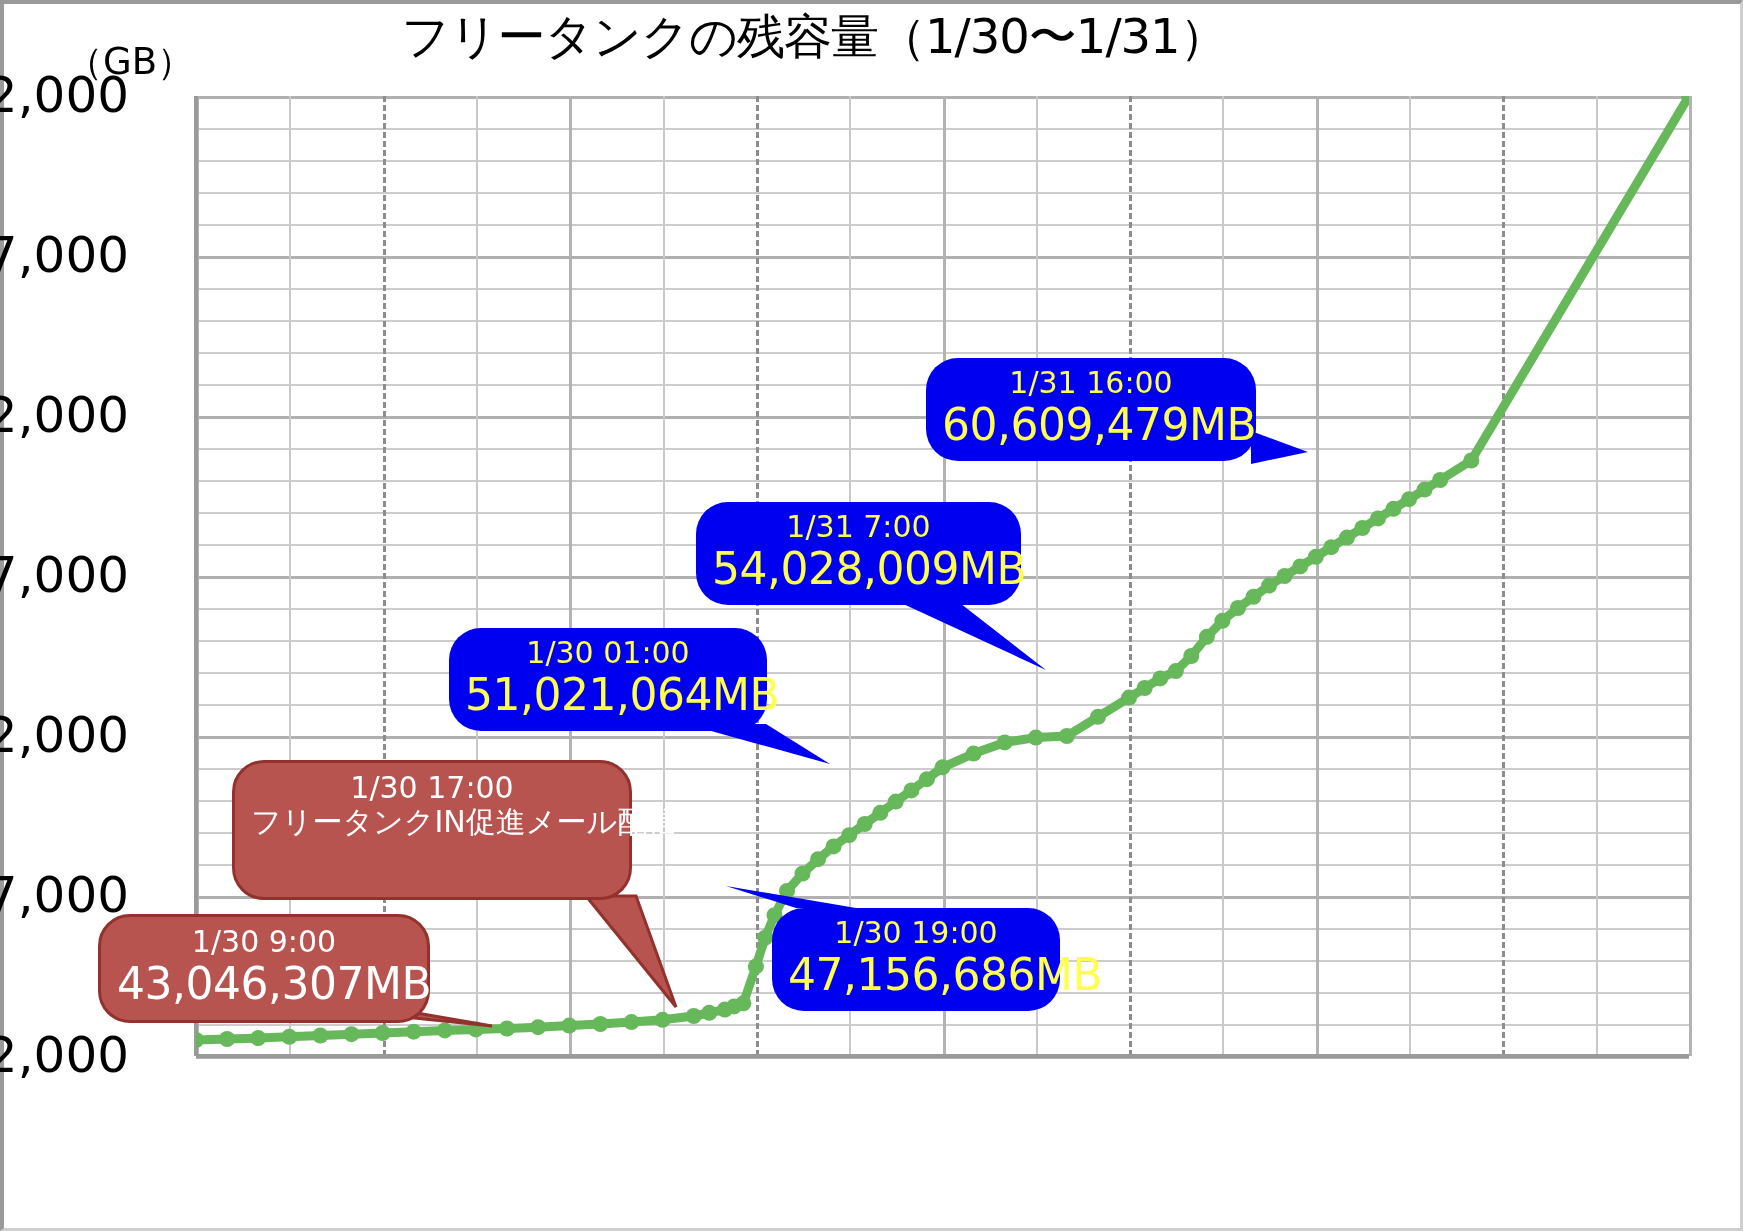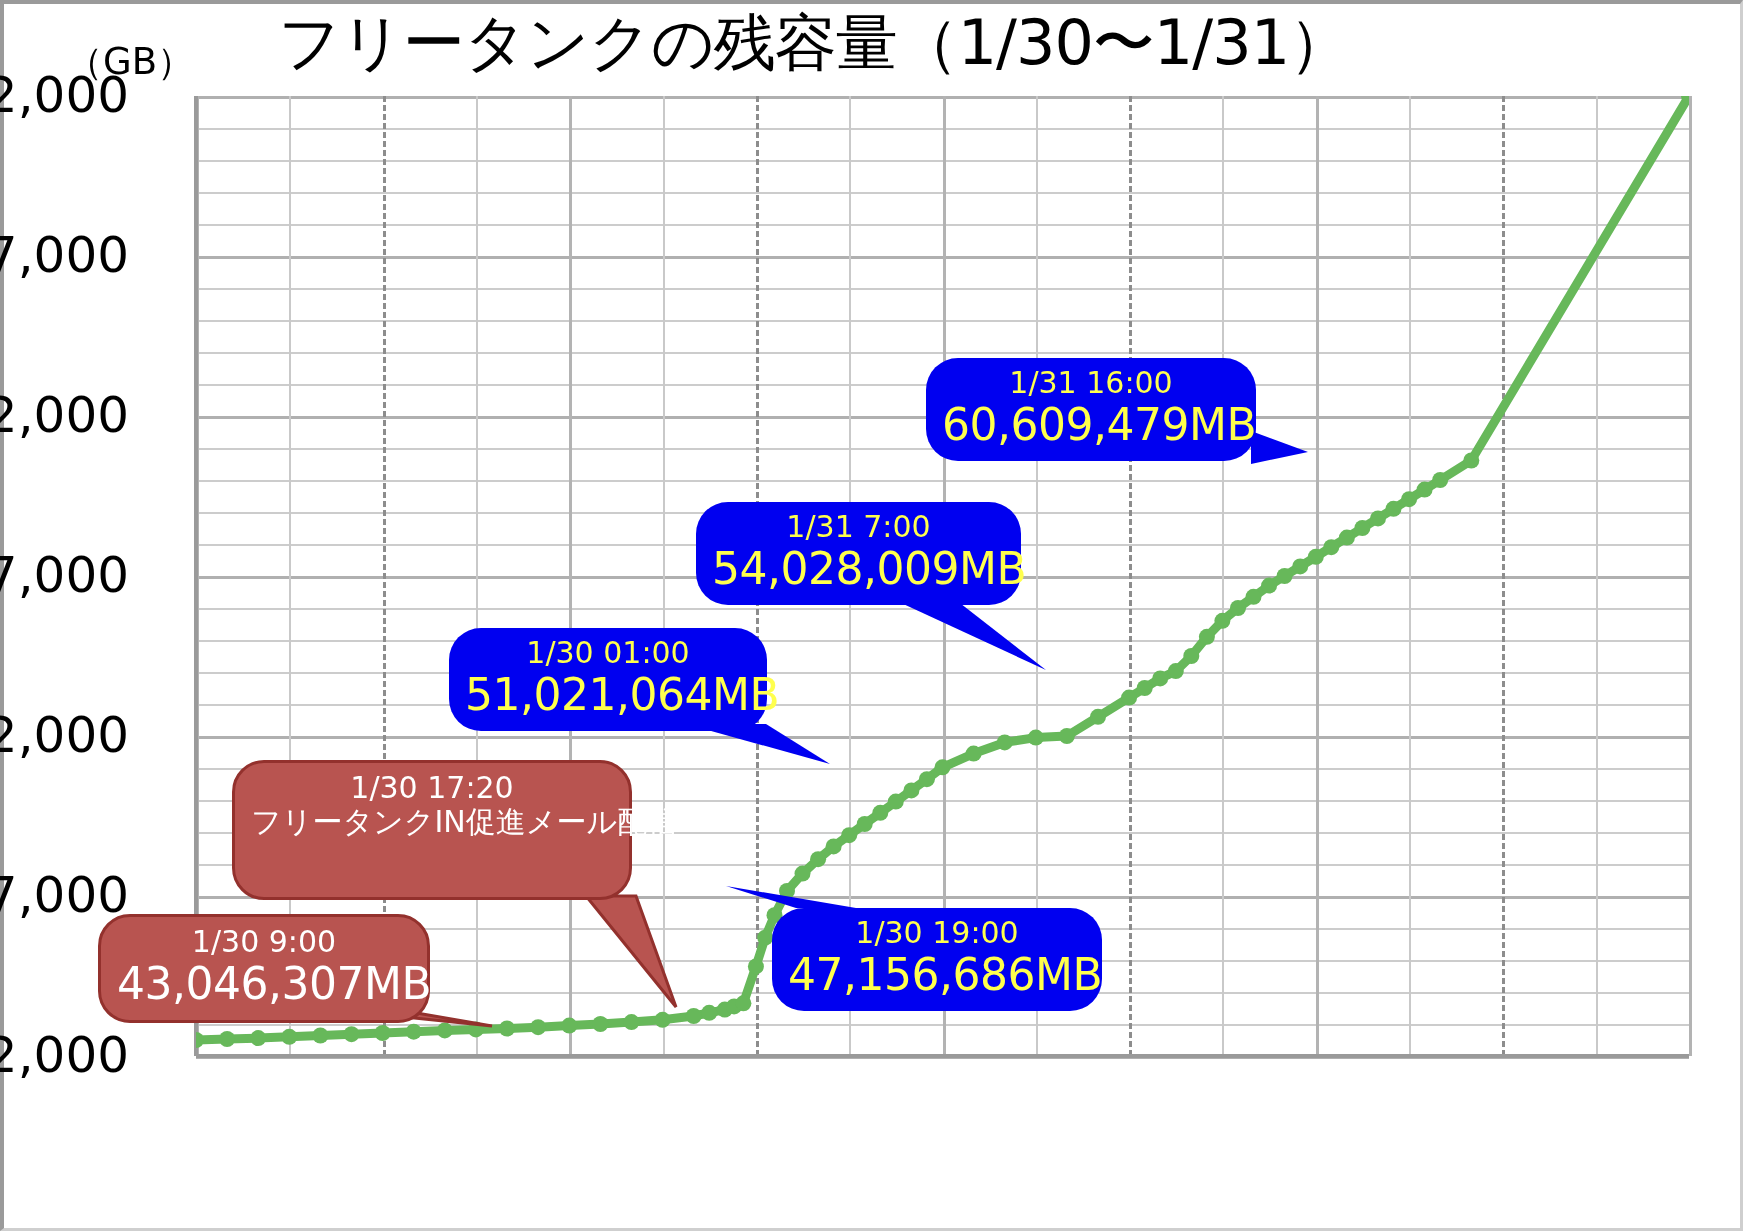--- a/index.html
+++ b/index.html
@@ -16,21 +16,21 @@
     border-left:4px solid #9a9a9a;
     border-right:3px solid #cfcfcf;
     border-bottom:3px solid #cfcfcf;
     box-sizing:border-box;
     background:#fff;
   }
   
   #chart-title{
     position:absolute;left:250px;top:8px;width:1120px;
     text-align:center;
-    font-size:62px;line-height:1;
+    font-size:48px;line-height:1;
     font-weight:400;
     letter-spacing:-1px;
     color:#000;
     white-space:nowrap;
   }
   
   #plot{
     position:absolute;
     left:192px;top:92px;
     width:1493px;height:960px;
@@ -243,29 +243,29 @@
           <div class="bubble" style="left: -98px; top: 818px; width: 332px; min-height: 100px;">
             <div class="c-line1">1/30 9:00</div>
             <div class="c-val">43,046,307MB</div>
           </div>
         </div>
         <div class="callout cb-red" style="left: 0px; top: 0px;">
           <svg class="tail" width="1493" height="960" viewBox="0 0 1493 960">
             <polygon points="390,800 440,800 480,911" fill="#b85450" stroke="#93312d" stroke-width="3"></polygon>
           </svg>
           <div class="bubble" style="left: 36px; top: 664px; width: 400px; min-height: 140px;">
-            <div class="c-line1">1/30 17:20</div>
+            <div class="c-line1">1/30 17:00</div>
             <div class="c-line2">フリータンクIN促進メール配信!!</div>
           </div>
         </div>
         <div class="callout cb-blue" style="left: 0px; top: 0px;">
           <svg class="tail" width="1493" height="960" viewBox="0 0 1493 960">
             <polygon points="600,812 660,812 530,790" fill="#0000f0"></polygon>
           </svg>
-          <div class="bubble" style="left: 576px; top: 812px; width: 330px; min-height: 98px;">
+          <div class="bubble" style="left: 576px; top: 812px; width: 288px; min-height: 98px;">
             <div class="c-line1">1/30 19:00</div>
             <div class="c-val">47,156,686MB</div>
           </div>
         </div>
         <div class="callout cb-blue" style="left: 0px; top: 0px;">
           <svg class="tail" width="1493" height="960" viewBox="0 0 1493 960">
             <polygon points="490,628 570,628 634,668" fill="#0000f0"></polygon>
           </svg>
           <div class="bubble" style="left: 253px; top: 532px; width: 318px; min-height: 98px;">
             <div class="c-line1">1/30 01:00</div>

